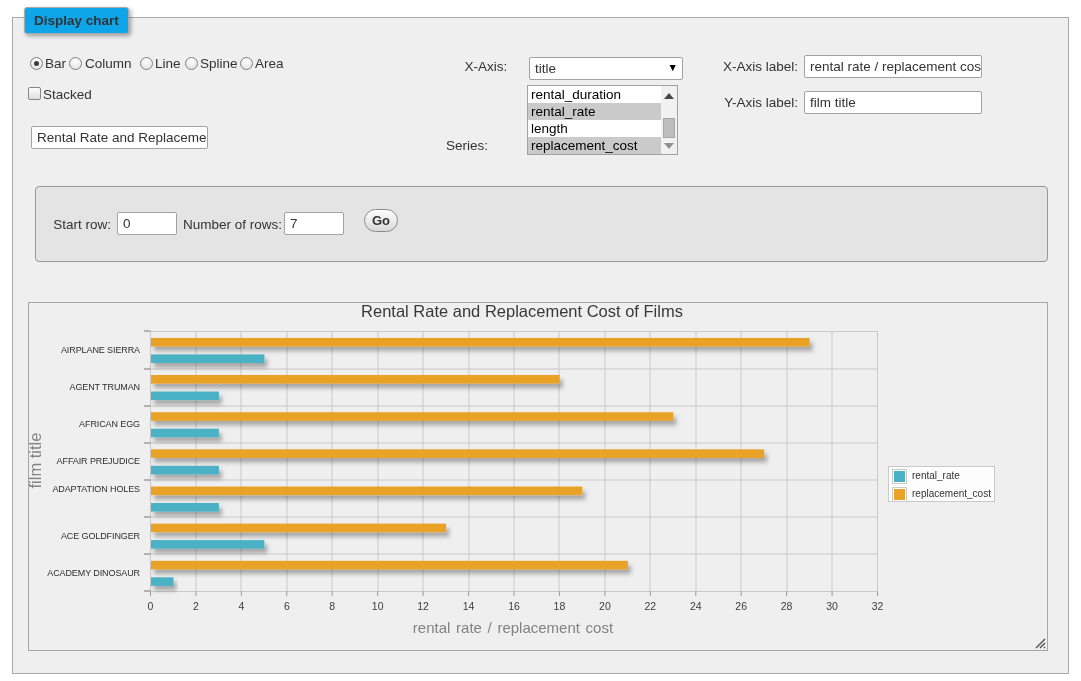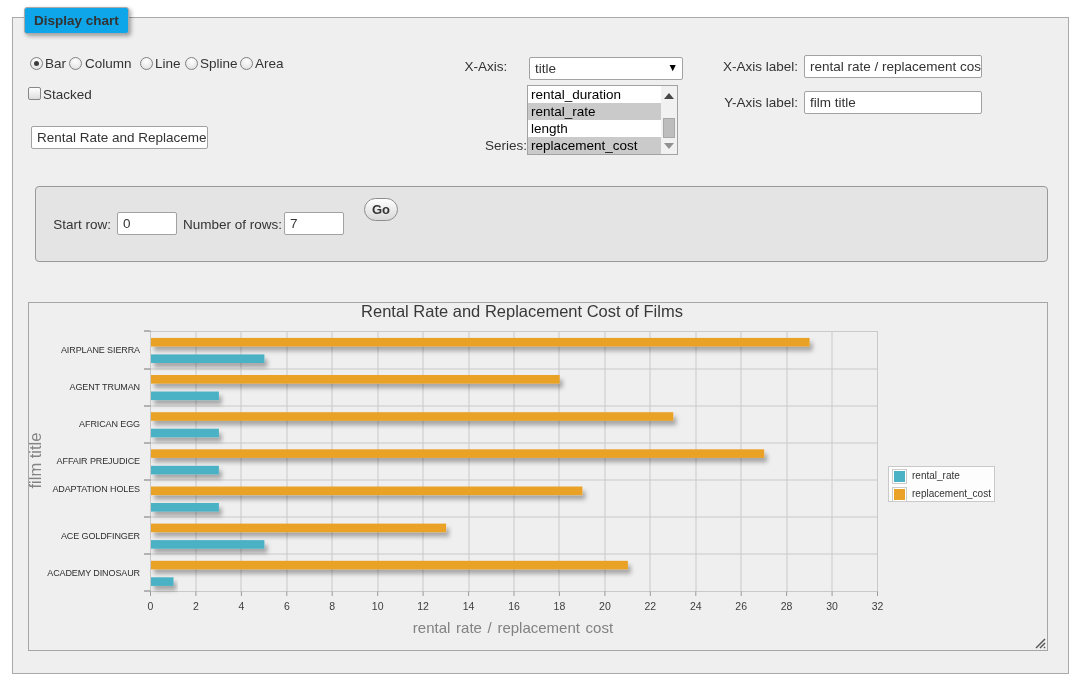--- a/index.html
+++ b/index.html
@@ -37,41 +37,41 @@
 
   <div class="inp" style="left:31px;top:126px;width:177px;">Rental Rate and Replacement Cost of Films</div>
 
   <div class="lbl" style="left:446px;top:59px;width:80px;text-align:center;">X-Axis:</div>
   <div class="inp" style="left:529px;top:57px;width:154px;">title</div>
   <div class="abs" style="left:667.5px;top:61px;font-size:10.5px;color:#000;">▼</div>
 
   <div class="lbl" style="left:717px;top:59px;width:81px;text-align:right;">X-Axis label:</div>
   <div class="inp" style="left:804px;top:55px;width:178px;">rental rate / replacement cost</div>
 
-  <div class="lbl" style="left:446px;top:138px;width:81px;text-align:right;">Series:</div>
+  <div class="lbl" style="left:446px;top:138px;width:81px;text-align:left;">Series:</div>
   <div class="abs" style="left:527px;top:85px;width:151px;height:70px;background:#fff;border:1px solid #a2a2a2;box-sizing:border-box;"></div>
   <div class="abs" style="left:528px;top:86px;width:125px;height:17px;font-size:13.5px;color:#000;padding-left:3px;line-height:17px;box-sizing:border-box;border-radius:6px;">rental_duration</div>
   <div class="abs" style="left:528px;top:103px;width:133px;height:17px;background:#cacaca;font-size:13.5px;color:#000;padding-left:3px;line-height:17px;box-sizing:border-box;">rental_rate</div>
   <div class="abs" style="left:528px;top:120px;width:133px;height:17px;font-size:13.5px;color:#000;padding-left:3px;line-height:17px;box-sizing:border-box;">length</div>
   <div class="abs" style="left:528px;top:137px;width:133px;height:17px;background:#cacaca;font-size:13.5px;color:#000;padding-left:3px;line-height:17px;box-sizing:border-box;">replacement_cost</div>
 
   <div class="abs" style="left:661px;top:86px;width:16px;height:68px;background:#f1f1f1;"></div>
   <div class="abs" style="left:664px;top:93px;width:0;height:0;border-left:5px solid transparent;border-right:5px solid transparent;border-bottom:6px solid #474747;"></div>
   <div class="abs" style="left:663px;top:118px;width:12px;height:20px;background:#bdbdbd;border:1px solid #a8a8a8;box-sizing:border-box;"></div>
   <div class="abs" style="left:664px;top:143px;width:0;height:0;border-left:5px solid transparent;border-right:5px solid transparent;border-top:6px solid #919191;"></div>
 
   <div class="lbl" style="left:717px;top:95px;width:81px;text-align:right;">Y-Axis label:</div>
   <div class="inp" style="left:804px;top:91px;width:178px;">film title</div>
 
   <div class="abs" style="left:35px;top:186px;width:1013px;height:76px;background:#e4e4e4;border:1px solid #999;border-radius:4px;box-sizing:border-box;"></div>
   <div class="lbl" style="left:50px;top:217px;width:61px;text-align:right;">Start row:</div>
   <div class="inp" style="left:117px;top:212px;width:60px;">0</div>
   <div class="lbl" style="left:183px;top:217px;">Number of rows:</div>
   <div class="inp" style="left:284px;top:212px;width:60px;">7</div>
-  <div class="abs" style="left:364px;top:198px;width:34px;height:23px;background:linear-gradient(#fefefe,#d9d9d9);
+  <div class="abs" style="left:364px;top:209px;width:34px;height:23px;background:linear-gradient(#fefefe,#d9d9d9);
        border:1px solid #8d8d8d;border-radius:11.5px;box-sizing:border-box;text-align:center;
        font-size:13px;font-weight:bold;color:#333;line-height:21px;">Go</div>
 
   <div class="abs" style="left:28px;top:302px;width:1020px;height:349px;background:#efefef;border:1px solid #a6a6a6;box-sizing:border-box;"></div>
   <div class="abs" style="left:38px;top:301.5px;width:968px;text-align:center;font-size:16.5px;color:#393939;">Rental Rate and Replacement Cost of Films</div>
 
   <svg width="760" height="300" style="position:absolute;left:142.0px;top:327.0px">
 <defs>
         <filter id="bs" x="-20%" y="-60%" width="140%" height="260%">
           <feDropShadow dx="3" dy="4.5" stdDeviation="1.9" flood-color="#000000" flood-opacity="0.30"></feDropShadow>

